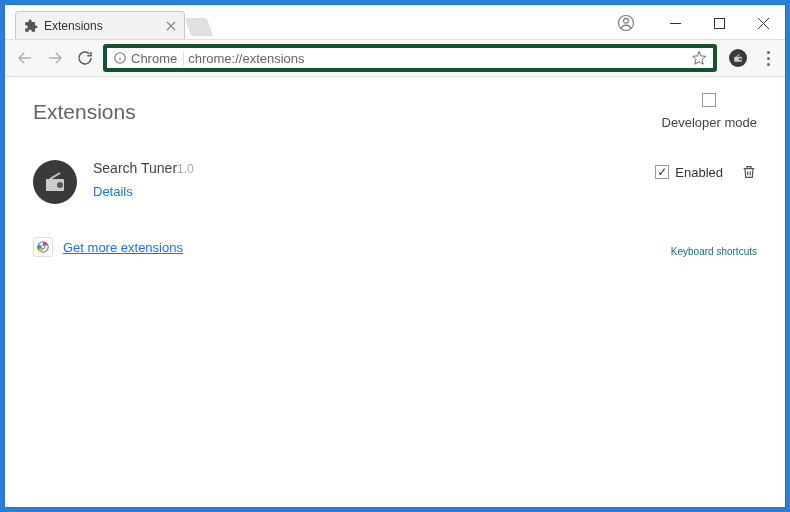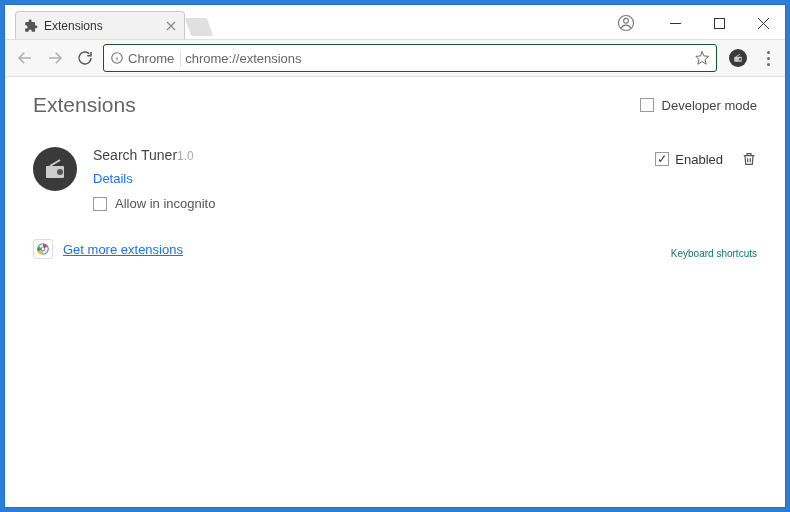--- a/index.html
+++ b/index.html
@@ -12,31 +12,31 @@
 .tab .tab-title { font-size:12px; color:#333; flex:1; white-space:nowrap; overflow:hidden; text-overflow:ellipsis; }
 .tab .close { width:10px; height:10px; color:#666; cursor:pointer; }
 .newtab { width:24px; height:20px; margin-left:2px; margin-bottom:2px; display:flex; align-items:center; justify-content:center; }
 .newtab-shape { width:22px; height:18px; background:#e0e0e0; transform:skewX(20deg); border-radius:2px; }
 .win-controls { display:flex; height:30px; align-items:flex-start; }
 .win-btn { width:44px; height:28px; display:flex; align-items:center; justify-content:center; cursor:pointer; }
 .avatar-btn { width:38px; height:28px; display:flex; align-items:center; justify-content:center; margin-right:8px; }
 .addressbar { height:38px; border-top:1px solid #e0e0e0; border-bottom:1px solid #e0e0e0; background:#f7f7f7; display:flex; align-items:center; padding:0 8px; gap:6px; }
 .nav-btn { width:24px; height:24px; display:flex; align-items:center; justify-content:center; border-radius:12px; color:#b0b0b0; cursor:pointer; }
 .reload-btn { color:#595959; }
-.url-box { flex:1; height:28px; background:#fff; border:1px solid #14532d; border-radius:3px; display:flex; align-items:center; padding:0 6px; gap:4px; }
+.url-box { flex:1; height:28px; background:#fff; border:4px solid #14532d; border-radius:3px; display:flex; align-items:center; padding:0 6px; gap:4px; }
 .url-chip { display:flex; align-items:center; gap:4px; color:#666; font-size:13px; padding-right:6px; border-right:1px solid #ddd; }
 .url-text { font-size:13px; color:#666; flex:1; }
 .star { color:#6b6b6b; cursor:pointer; }
 .ext-badge { width:18px; height:18px; background:#3a3a3a; border-radius:50%; display:flex; align-items:center; justify-content:center; margin-left:6px; cursor:pointer; }
 .menu-dots { width:18px; display:flex; flex-direction:column; align-items:center; gap:3px; margin-left:6px; cursor:pointer; }
 .menu-dots .dot { width:3px; height:3px; background:#6b6b6b; border-radius:50%; }
 .page { flex:1; padding:16px 28px; background:#fff; }
 .page-head { display:flex; justify-content:space-between; align-items:center; margin-bottom:30px; }
 .page-title { font-size:21px; color:#646464; font-weight:400; }
-.devmode { display:flex; align-items:center; gap:8px; font-size:13px; color:#444; }
+.devmode { display:flex; align-items:center; gap:8px; font-size:13px; color:#444;flex-direction:column; }
 .chk { width:14px; height:14px; border:1px solid #999; background:#fff; display:inline-flex; align-items:center; justify-content:center; cursor:pointer; }
 .chk.checked::after { content:"✓"; font-size:12px; color:#333; line-height:1; }
 .ext-row { display:flex; align-items:flex-start; gap:16px; margin-bottom:28px; }
 .ext-icon { width:44px; height:44px; background:#3a3a3a; border-radius:50%; display:flex; align-items:center; justify-content:center; flex-shrink:0; }
 .ext-body { flex:1; }
 .ext-titleline { display:flex; align-items:baseline; margin-bottom:6px; }
 .ext-name { font-size:14px; color:#444; font-weight:400; }
 .ext-ver { font-size:12px; color:#aaa; }
 .ext-desc { font-size:13px; color:#888; margin-bottom:8px; }
 .ext-details { font-size:13px; color:#1a73e8; cursor:pointer; display:inline-block; margin-bottom:10px; }
@@ -155,24 +155,20 @@
             <circle cx="17" cy="15" r="3" fill="#555"></circle>
             <path stroke="#ccc" stroke-width="2" d="M7 9L17 3"></path>
           </svg>
       </div>
       <div class="ext-body">
         <div class="ext-titleline">
           <span class="ext-name">Search Tuner</span>
           <span class="ext-ver">1.0</span>
         </div>
         <div class="ext-details">Details</div>
-        <div class="ext-incognito">
-          <span class="chk"></span>
-          <span>Allow in incognito</span>
-        </div>
       </div>
       <div class="ext-controls">
         <label class="enabled-label">
           <span class="chk checked"></span>
           <span>Enabled</span>
         </label>
         <svg class="trash" width="16" height="16" viewBox="0 0 24 24">
             <path fill="none" stroke="#555" stroke-width="1.8" d="M4 7h16M9 7V4h6v3M6 7l1 13h10l1-13M10 11v6m4-6v6"></path>
           </svg>
       </div>

